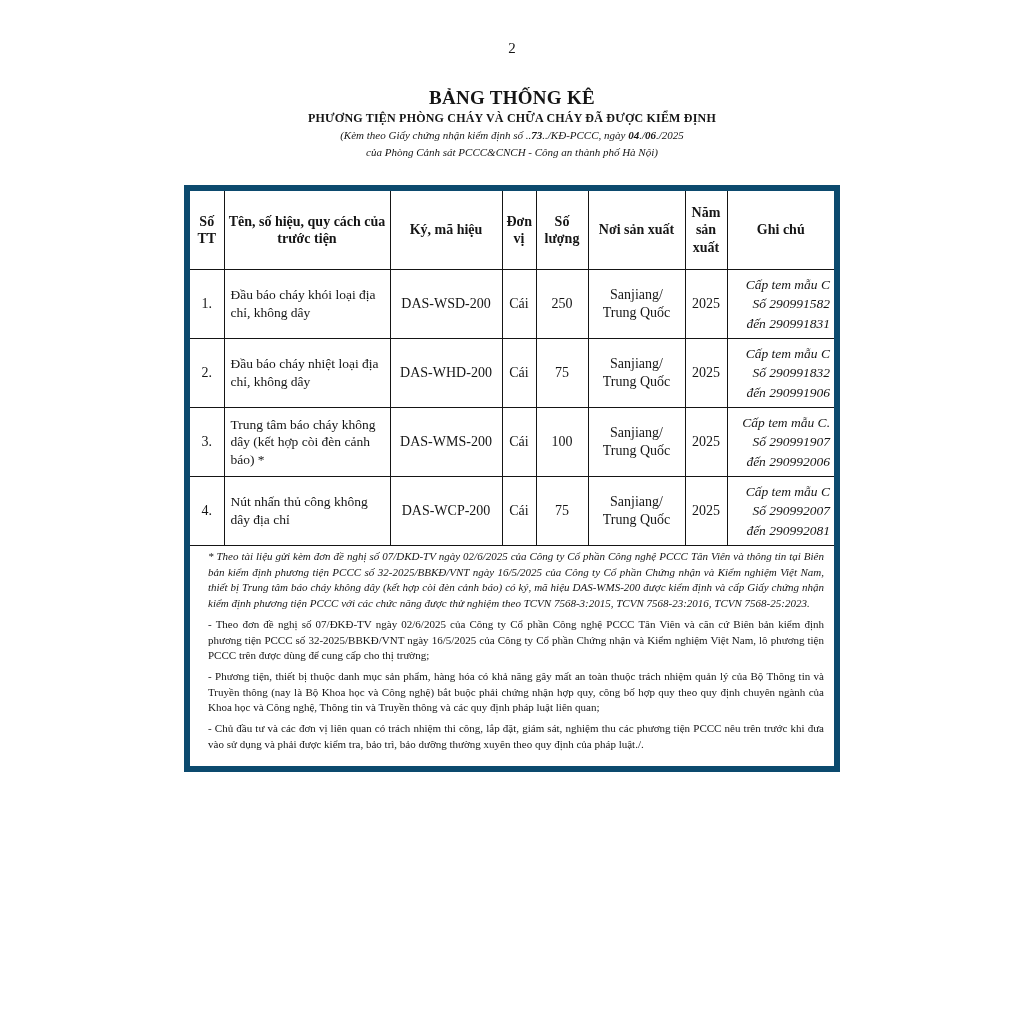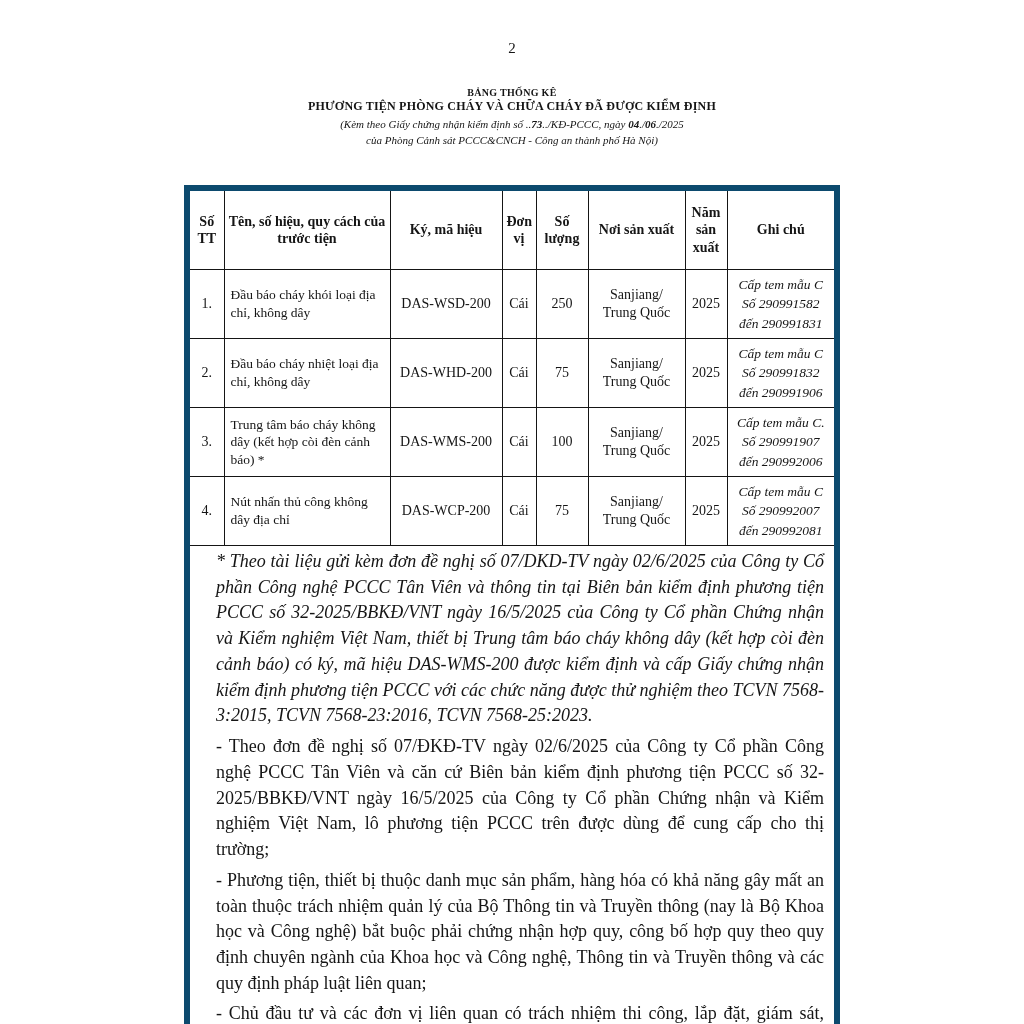--- a/index.html
+++ b/index.html
@@ -4,21 +4,21 @@
 <style>
   html,body{margin:0;padding:0;}
   body{
     width:1024px;height:1024px;background:#ffffff;color:#151515;
     font-family:"Liberation Serif","DejaVu Serif",serif;
     overflow:hidden;
   }
   .page{position:relative;width:1024px;height:1024px;}
   .page-number{position:absolute;top:40px;left:0;width:100%;text-align:center;font-size:15px;}
   .title-block{position:absolute;top:86px;left:0;width:100%;text-align:center;line-height:1.3;}
-  .title1{font-weight:bold;font-size:10px;letter-spacing:.3px;}
+  .title1{font-weight:bold;font-size:19px;letter-spacing:.3px;}
   .title2{font-weight:bold;font-size:12px;letter-spacing:.2px;}
   .subtitle{font-style:italic;font-size:11px;margin-top:2px;}
   .subtitle b{font-style:italic;}
   .doc-table{
     position:absolute;top:185px;left:184px;
     border-collapse:collapse;table-layout:fixed;width:650px;
     border:6px solid #0c4a6e;
   }
   .doc-table th,.doc-table td{
     border:1px solid #151515;
@@ -26,23 +26,23 @@
     vertical-align:middle;
     overflow:hidden;
   }
   .doc-table th{
     font-weight:bold;font-size:14px;text-align:center;line-height:1.25;
     height:74px;
   }
   .doc-table td{font-size:14px;text-align:center;line-height:1.3;}
   .data-row td{height:64px;}
   td.cell-name{text-align:left;padding-left:6px;padding-right:6px;font-size:13.5px;}
-  td.cell-note{font-style:italic;font-size:13.5px;line-height:1.45;}
+  td.cell-note{font-style:italic;font-size:13.5px;line-height:1.45;text-align:right;}
   td.notes-cell{text-align:left;vertical-align:top;padding:3px 10px 8px 10px;}
-  .note-p{margin:0 0 5px 16px;text-align:justify;font-size:18px;line-height:1.43;}
+  .note-p{margin:0 0 5px 8px;text-align:justify;font-size:11px;line-height:1.43;}
   .note-p.italic{font-style:italic;}
   .col-stt{width:37px;}
   .col-name{width:166px;}
   .col-model{width:112px;}
   .col-unit{width:34px;}
   .col-qty{width:52px;}
   .col-origin{width:97px;}
   .col-year{width:42px;}
   .col-note{width:110px;}
 </style>

